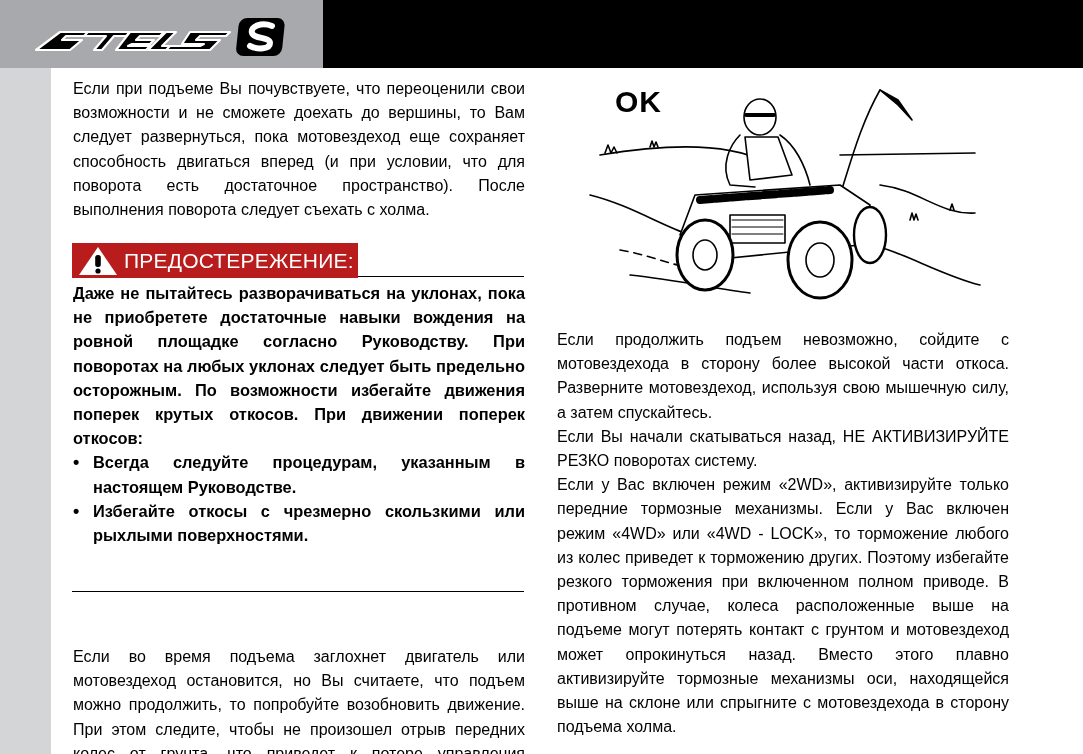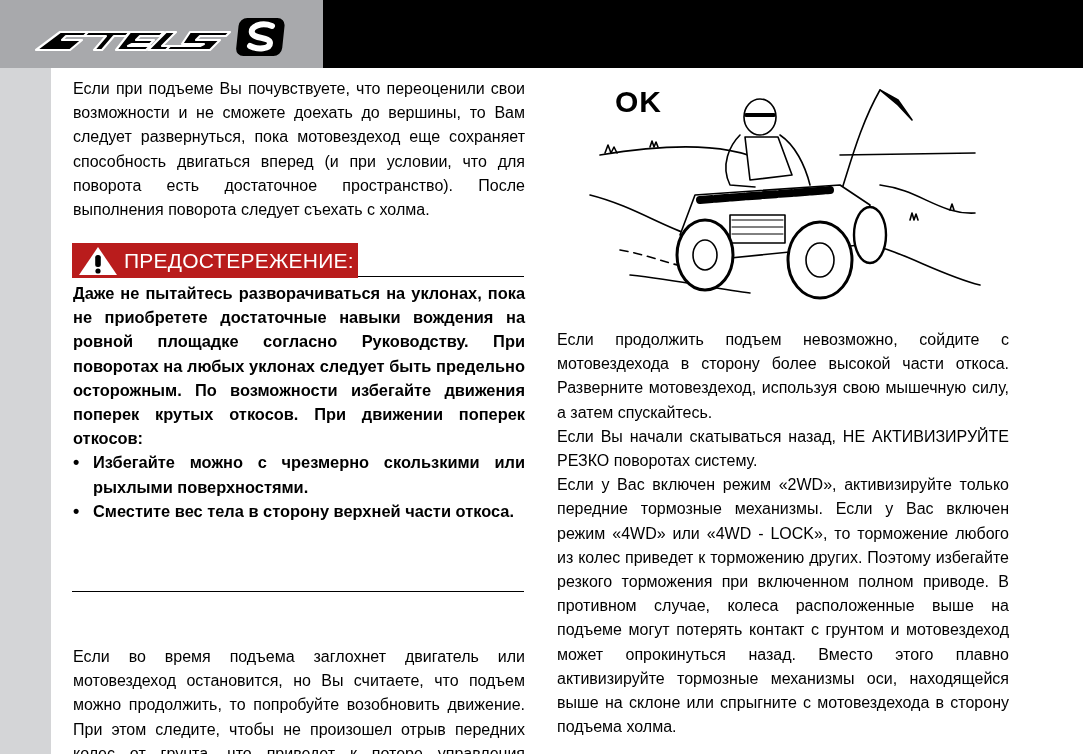--- a/index.html
+++ b/index.html
@@ -69,22 +69,22 @@
       <circle cx="20" cy="25" r="2.6" fill="#000"></circle>
     </svg>
     <span>ПРЕДОСТЕРЕЖЕНИЕ:</span>
   </span>
   <div class="warn-line"></div>
 </div>
 
 <div class="warn-body">
   <p>Даже не пытайтесь разворачиваться на уклонах, пока не приобретете достаточные навыки вождения на ровной площадке согласно Руководству. При поворотах на любых уклонах следует быть предельно осторожным. По возможности избегайте движения поперек крутых откосов. При движении поперек откосов:</p>
   <ul class="bullets">
-    <li>Избегайте можно с чрезмерно скользкими или рыхлыми поверхностями.</li>
-    <li>Сместите вес тела в сторону верхней части откоса.</li>
+    <li>Всегда следуйте процедурам, указанным в настоящем Руководстве.</li>
+    <li>Избегайте откосы с чрезмерно скользкими или рыхлыми поверхностями.</li>
   </ul>
 </div>
 <div class="warn-bottom"></div>
 
 <div class="col col-left para-b">
   <p>Если во время подъема заглохнет двигатель или мотовездеход остановится, но Вы считаете, что подъем можно продолжить, то попробуйте возобновить движение. При этом следите, чтобы не произошел отрыв передних колес от грунта, что приведет к потере управления мотовездеходом.</p>
 </div>
 
 <div class="ok-label">OK</div>
 <svg class="illus" viewBox="0 0 410 225">

